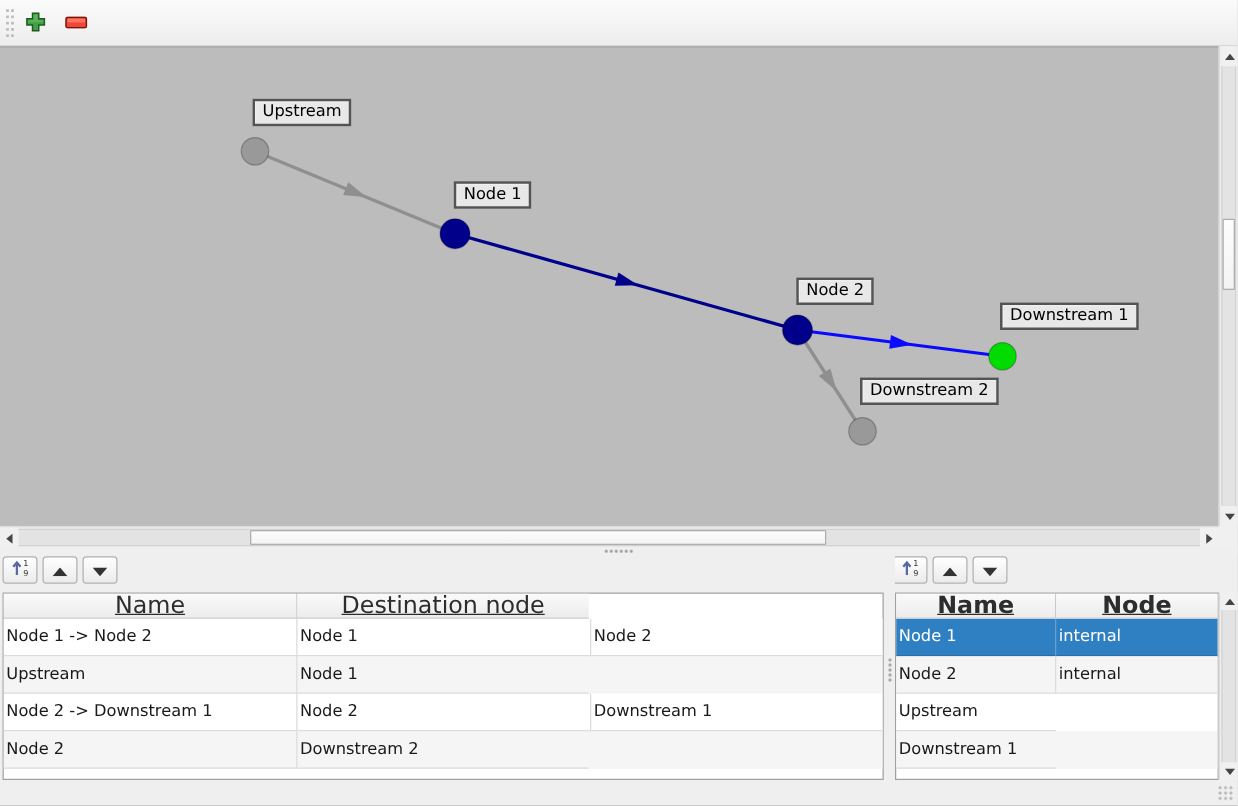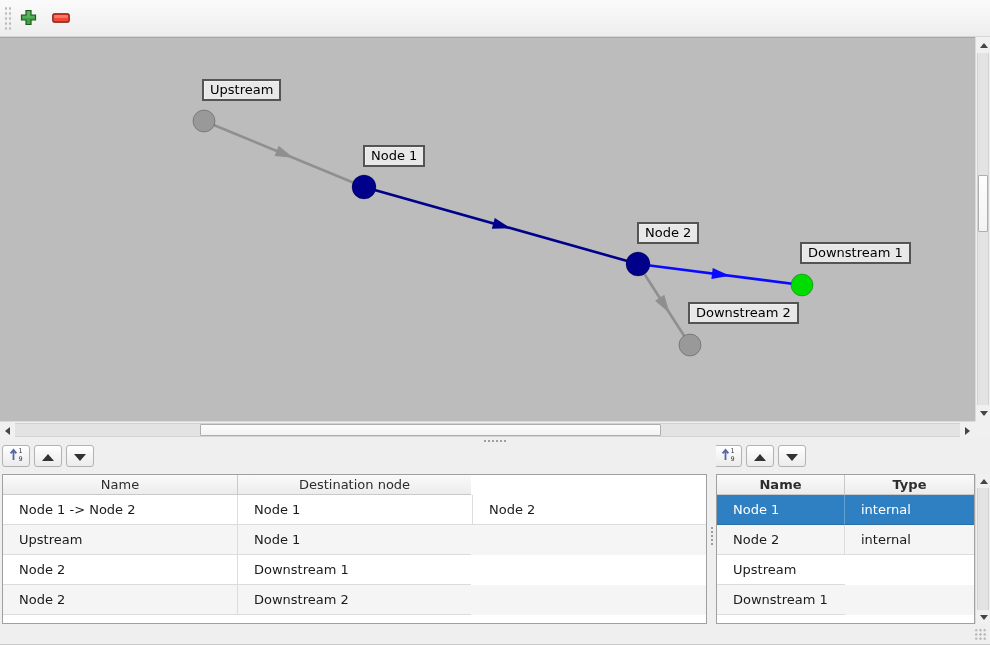--- a/index.html
+++ b/index.html
@@ -46,25 +46,25 @@
        background-image:radial-gradient(circle,#9e9e9e 1px,transparent 1.3px); background-size:4px 4px; }
 
   
   .mini-btn { position:absolute; top:445px; width:28px; height:22px; border:1px solid #b2b2b2; border-radius:3px;
               background:linear-gradient(#ffffff,#ebebeb); display:flex; align-items:center; justify-content:center; cursor:pointer; }
 
   
   .gtk-table { position:absolute; top:474px; background:#fff; border:1px solid #a0a0a0; }
   .t-head { display:flex; height:20px; }
   .t-hcell { height:20px; background:linear-gradient(#fafafa,#ececec); border-right:1px solid #c9c9c9; border-bottom:1px solid #c9c9c9;
-             text-align:center; line-height:19px; font-size:13px; color:#2d2d2d; overflow:hidden; }
+             text-align:center; line-height:19px; font-size:19px; color:#2d2d2d; overflow:hidden;text-decoration:underline; }
   .t-hcell:last-child { border-right:none; }
   .t-row { display:flex; height:30px; background:#fff; }
   .t-row.alt { background:#f5f5f5; }
-  .t-cell { height:30px; line-height:29px; padding-left:16px; border-right:1px solid #dcdcdc; border-bottom:1px solid #dcdcdc;
+  .t-cell { height:30px; line-height:29px; padding-left:2px; border-right:1px solid #dcdcdc; border-bottom:1px solid #dcdcdc;
             font-size:13px; overflow:hidden; white-space:nowrap; }
   .t-cell:last-child { border-right:none; }
   .t-row.selected { color:#fff; }
   .t-row.selected .t-cell { border-bottom-color:rgba(0,0,0,.15); border-right-color:rgba(255,255,255,.25); }
   .bold-head .t-hcell { font-weight:bold; }
 
   
   .resize-grip { position:absolute; right:3px; bottom:3px; width:13px; height:13px;
        background-image:radial-gradient(circle,#b5b5b5 1px,transparent 1.3px); background-size:4.3px 4.3px; }
 </style>
@@ -195,37 +195,38 @@
       <div class="t-row">
         <div class="t-cell" style="width: 235px;">Node 1 -&gt; Node 2</div>
         <div class="t-cell" style="width: 235px;">Node 1</div>
         <div class="t-cell" style="width: 233px;">Node 2</div>
       </div>
       <div class="t-row alt">
         <div class="t-cell" style="width: 235px;">Upstream</div>
         <div class="t-cell" style="width: 233px;">Node 1</div>
       </div>
       <div class="t-row">
+        <div class="t-cell" style="width: 235px;">Node 2 -&gt; Downstream 1</div>
         <div class="t-cell" style="width: 235px;">Node 2</div>
         <div class="t-cell" style="width: 233px;">Downstream 1</div>
       </div>
       <div class="t-row alt">
         <div class="t-cell" style="width: 235px;">Node 2</div>
         <div class="t-cell" style="width: 233px;">Downstream 2</div>
       </div>
     </div>
 
   <div class="vsplitter">
       <span class="dots"></span>
     </div>
 
   <div class="gtk-table bold-head" id="nodes-table" style="left:716px; width:259px; height:150px;">
       <div class="t-head">
         <div class="t-hcell" style="width: 128px;">Name</div>
-        <div class="t-hcell" style="width: 129px;">Type</div>
+        <div class="t-hcell" style="width: 129px;">Node</div>
       </div>
       <div class="t-row selected" style="background: rgb(47, 128, 195);">
         <div class="t-cell" style="width: 128px;">Node 1</div>
         <div class="t-cell" style="width: 129px;">internal</div>
       </div>
       <div class="t-row alt">
         <div class="t-cell" style="width: 128px;">Node 2</div>
         <div class="t-cell" style="width: 129px;">internal</div>
       </div>
       <div class="t-row">

